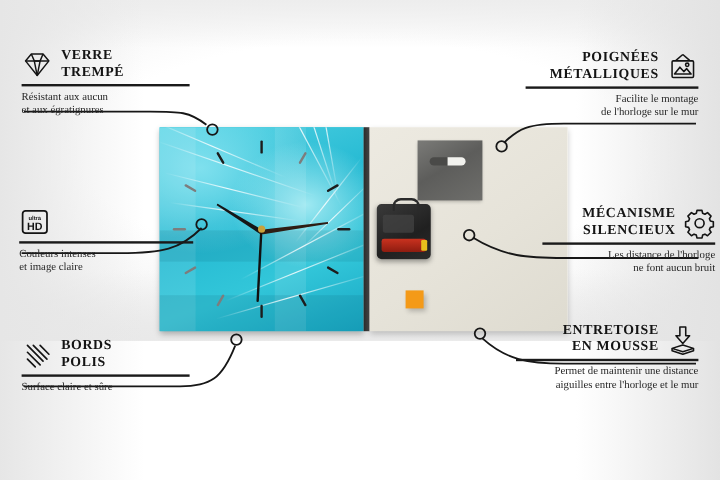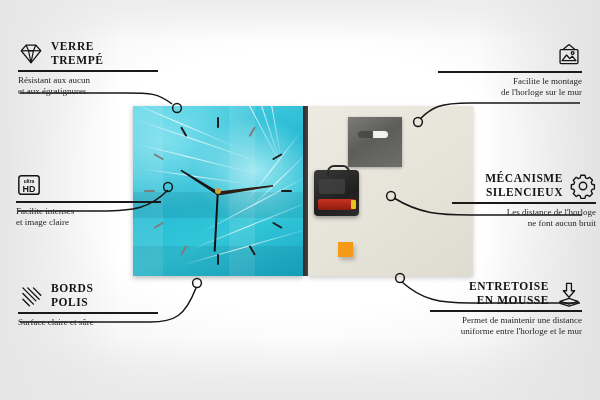--- a/index.html
+++ b/index.html
@@ -3,21 +3,21 @@
 <meta charset="utf-8">
 <style>
   html,body{margin:0;padding:0;}
   body{
     width:600px;height:400px;overflow:hidden;
     font-family:"Liberation Serif",serif;
     background:#ffffff;
     position:relative;
   }
   #stage{
-    position:absolute;inset:0;width:600px;height:400px;
+    position:absolute;inset:0;width:600px;height:284px;
     background:
       radial-gradient(ellipse 70% 60% at 50% 45%, #ffffff 0%, #ffffff 55%, #f7f7f7 78%, #ececec 100%);
   }
   .vign-l,.vign-r,.vign-t,.vign-b{position:absolute;pointer-events:none;}
   .vign-l{left:0;top:0;width:120px;height:400px;background:linear-gradient(to right,#e6e6e6 0%,rgba(255,255,255,0) 100%);}
   .vign-r{right:0;top:0;width:120px;height:400px;background:linear-gradient(to left,#e3e3e3 0%,rgba(255,255,255,0) 100%);}
   .vign-t{left:0;top:0;width:600px;height:40px;background:linear-gradient(to bottom,#ededed 0%,rgba(255,255,255,0) 100%);}
   .vign-b{left:0;bottom:0;width:600px;height:60px;background:linear-gradient(to top,#e9e9e9 0%,rgba(255,255,255,0) 100%);}
 
   
@@ -194,21 +194,21 @@
 
   <div class="callout left" style="left:16px;top:172px;width:145px;">
     <div class="head">
       <svg class="ico" viewBox="0 0 32 32">
         <rect x="3.5" y="4.5" width="25" height="23" rx="3" fill="none" stroke="#141414" stroke-width="1.8"></rect>
         <text x="16" y="14" font-family="Liberation Sans, sans-serif" font-size="6" font-weight="bold" text-anchor="middle" fill="#141414">ultra</text>
         <text x="16" y="24" font-family="Liberation Sans, sans-serif" font-size="11" font-weight="bold" text-anchor="middle" fill="#141414">HD</text>
       </svg>
     </div>
     <div class="rule" style="width:145px;"></div>
-    <div class="desc">Facilite intenses
+    <div class="desc">Couleurs intenses
 et image claire</div>
   </div>
 
   <div class="callout left" style="left:18px;top:282px;width:140px;">
     <div class="head">
       <svg class="ico" viewBox="0 0 32 32">
         <g stroke="#141414" stroke-width="1.7" stroke-linecap="round" fill="none">
           <path d="M6,6 L22,22"></path>
             <path d="M6,13 L19,26"></path>
             <path d="M6,20 L14,28"></path>
@@ -218,20 +218,22 @@
       </svg>
       <div class="title">BORDS
 POLIS</div>
     </div>
     <div class="rule" style="width:140px;"></div>
     <div class="desc">Surface claire et sûre</div>
   </div>
 
   <div class="callout right" style="left:438px;top:42px;width:144px;">
     <div class="head">
+      <div class="title">POIGNÉES
+MÉTALLIQUES</div>
       <svg class="ico" viewBox="0 0 32 32">
         <g fill="none" stroke="#141414" stroke-width="1.6" stroke-linejoin="round">
           <path d="M16,3 L9,9"></path>
             <path d="M16,3 L23,9"></path>
           <rect x="5" y="9.5" width="22" height="17" rx="1.2"></rect>
           <path d="M7.5,23 L13,16 L17,20.5 L20,17.5 L24.5,23 Z"></path>
           <circle cx="20.5" cy="13.5" r="1.7"></circle>
         </g>
       </svg>
     </div>
@@ -249,29 +251,29 @@
           <path d="M13.4,3.5 h5.2 l0.7,3.1 2.4,1.0 2.7,-1.7 3.7,3.7 -1.7,2.7 1.0,2.4 3.1,0.7 v5.2 l-3.1,0.7 -1.0,2.4 1.7,2.7 -3.7,3.7 -2.7,-1.7 -2.4,1.0 -0.7,3.1 h-5.2 l-0.7,-3.1 -2.4,-1.0 -2.7,1.7 -3.7,-3.7 1.7,-2.7 -1.0,-2.4 -3.1,-0.7 v-5.2 l3.1,-0.7 1.0,-2.4 -1.7,-2.7 3.7,-3.7 2.7,1.7 2.4,-1.0 Z" transform="translate(0.2,-0.6) scale(0.98)"></path>
           <circle cx="16" cy="16" r="4.6"></circle>
         </g>
       </svg>
     </div>
     <div class="rule" style="width:144px;"></div>
     <div class="desc">Les distance de l'horloge
 ne font aucun bruit</div>
   </div>
 
-  <div class="callout right" style="left:430px;top:280px;width:152px;">
+  <div class="callout right" style="left:430px;top:269px;width:152px;">
     <div class="head">
       <div class="title">ENTRETOISE
 EN MOUSSE</div>
       <svg class="ico" viewBox="0 0 32 32">
         <g fill="none" stroke="#141414" stroke-width="1.6" stroke-linejoin="round">
           <path d="M13,3 h6 v9 h4 l-7,8 -7,-8 h4 Z"></path>
           <path d="M16,21.5 L27,25 L16,28.5 L5,25 Z"></path>
           <path d="M5,25 v2.4 L16,31 L27,27.4 V25"></path>
         </g>
       </svg>
     </div>
     <div class="rule" style="width:152px;"></div>
     <div class="desc">Permet de maintenir une distance
-uniforme entre l'horloge et le mur</div>
+aiguilles entre l'horloge et le mur</div>
   </div>
 </div>
 
 </body></html>

